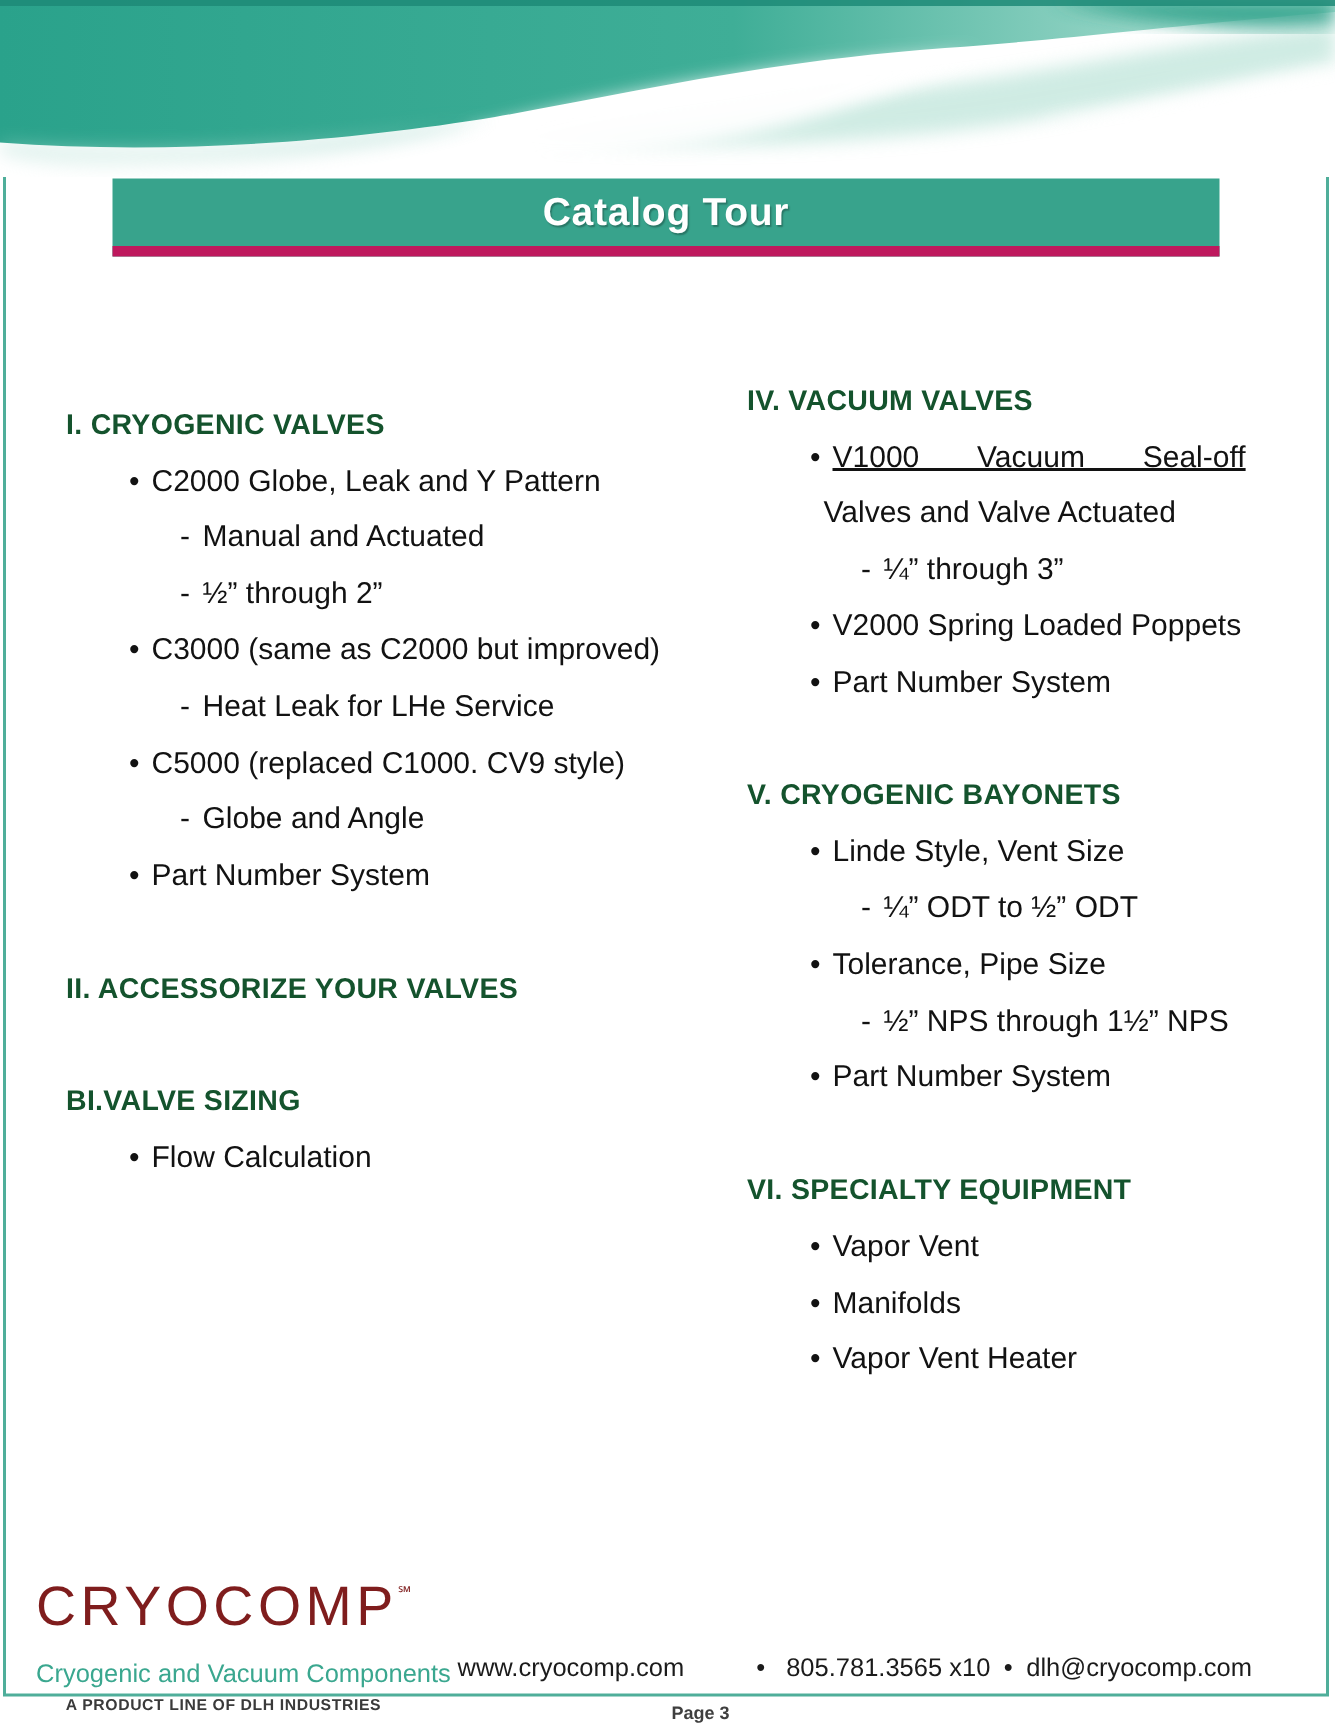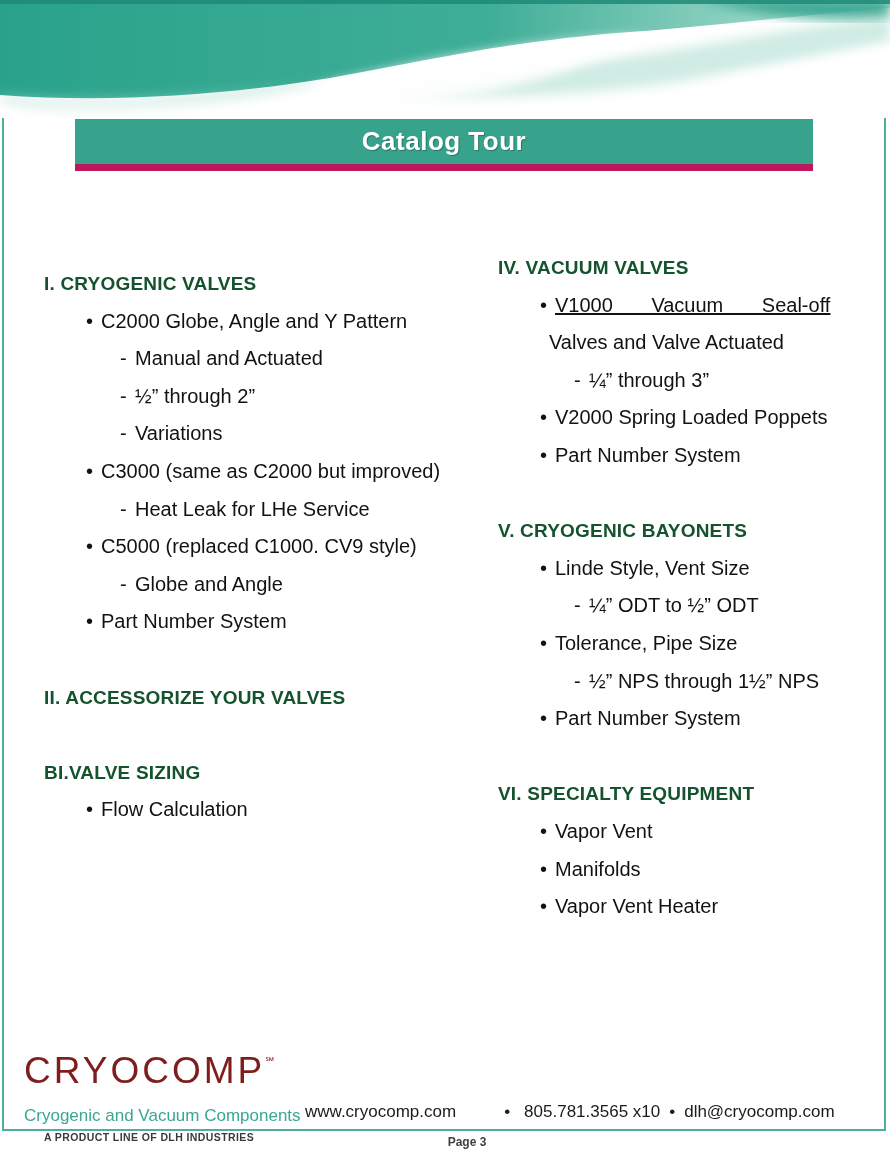--- a/index.html
+++ b/index.html
@@ -99,24 +99,23 @@
     </svg>
   </div>
 
   <div class="banner">
     <span class="banner-title">Catalog Tour</span>
   </div>
 
   <div class="col" id="col-left">
       <div class="section">
         <div class="heading">I. CRYOGENIC VALVES</div>
-        <div class="line bullet"><span class="marker">•</span><span class="txt">C2000 Globe, Angle and Y Pattern</span></div>
+        <div class="line bullet"><span class="marker">•</span><span class="txt">C2000 Globe, Leak and Y Pattern</span></div>
         <div class="line dash"><span class="marker">-</span><span class="txt">Manual and Actuated</span></div>
         <div class="line dash"><span class="marker">-</span><span class="txt">½” through 2”</span></div>
-        <div class="line dash"><span class="marker">-</span><span class="txt">Variations</span></div>
         <div class="line bullet"><span class="marker">•</span><span class="txt">C3000 (same as C2000 but improved)</span></div>
         <div class="line dash"><span class="marker">-</span><span class="txt">Heat Leak for LHe Service</span></div>
         <div class="line bullet"><span class="marker">•</span><span class="txt">C5000 (replaced C1000. CV9 style)</span></div>
         <div class="line dash"><span class="marker">-</span><span class="txt">Globe and Angle</span></div>
         <div class="line bullet"><span class="marker">•</span><span class="txt">Part Number System</span></div>
       </div>
       <div class="section">
         <div class="heading">II. ACCESSORIZE YOUR VALVES</div>
       </div>
       <div class="section">

